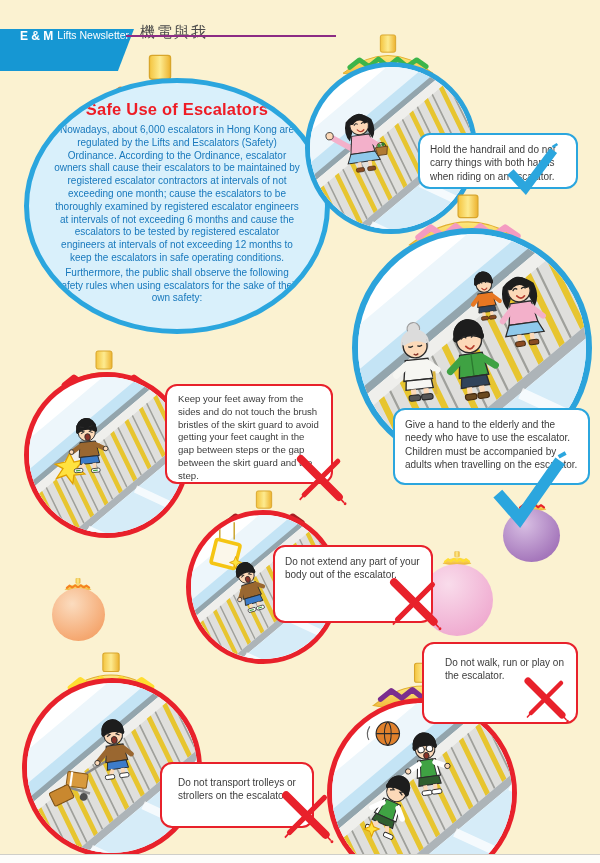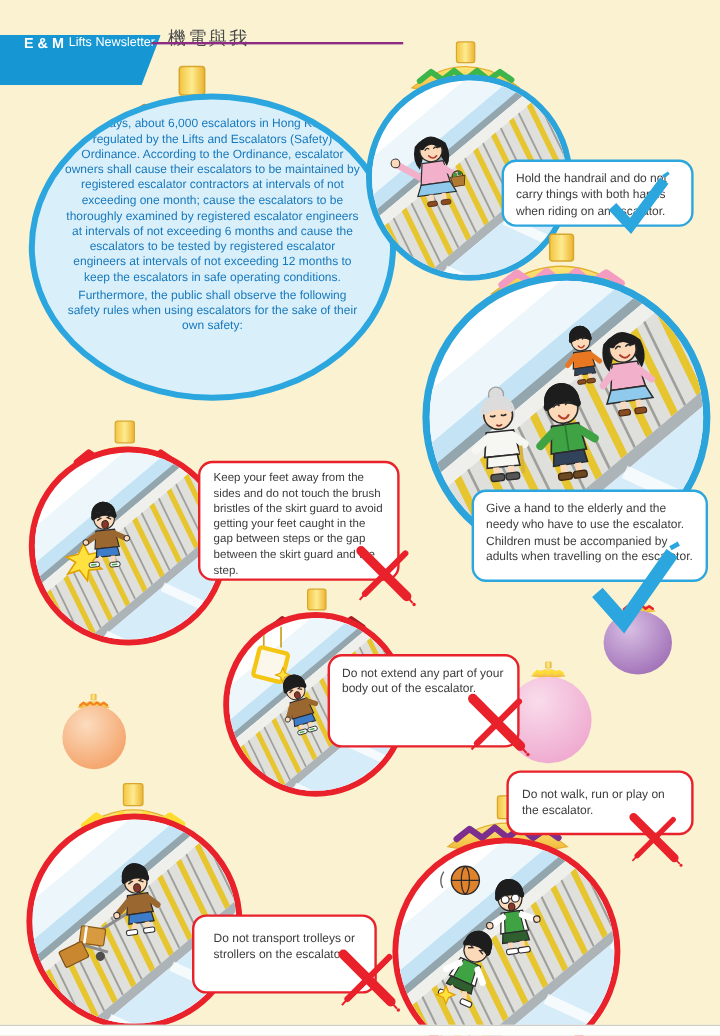--- a/index.html
+++ b/index.html
@@ -85,20 +85,21 @@
   <div class="cn">機電與我</div>
   <div class="hline"></div>
 
   <svg class="capsvg" style="left:94px;top:54px" width="132" height="61" viewBox="0 0 100 46">
     <rect x="42" y="1" width="16" height="18" rx="2" fill="url(#goldc)" stroke="#D8A62C"></rect>
     <path d="M3,41 Q50,4 97,41 Q72,46 50,46 Q28,46 3,41 Z" fill="url(#goldg)" stroke="#E2AF30"></path>
     <polyline points="10,35 20,27 30,34 40,26 50,34 60,26 70,34 80,27 90,34" fill="none" stroke="#F58220" stroke-width="5" stroke-linecap="round" stroke-linejoin="round"></polyline>
   </svg>
 
   <div class="intro">
+    <h1>Safe Use of Escalators</h1>
     <p class="p1">Nowadays, about 6,000 escalators in Hong Kong are regulated by the Lifts and Escalators (Safety) Ordinance. According to the Ordinance, escalator owners shall cause their escalators to be maintained by registered escalator contractors at intervals of not exceeding one month; cause the escalators to be thoroughly examined by registered escalator engineers at intervals of not exceeding 6 months and cause the escalators to be tested by registered escalator engineers at intervals of not exceeding 12 months to keep the escalators in safe operating conditions.</p>
     <p class="p2">Furthermore, the public shall observe the following safety rules when using escalators for the sake of their own safety:</p>
   </div>
 
   <svg class="capsvg" style="left:340px;top:34px" width="96" height="44" viewBox="0 0 100 46">
     <rect x="42" y="1" width="16" height="18" rx="2" fill="url(#goldc)" stroke="#D8A62C"></rect>
     <path d="M3,41 Q50,4 97,41 Q72,46 50,46 Q28,46 3,41 Z" fill="url(#goldg)" stroke="#E2AF30"></path>
     <polyline points="10,35 20,27 30,34 40,26 50,34 60,26 70,34 80,27 90,34" fill="none" stroke="#3CB54A" stroke-width="5" stroke-linecap="round" stroke-linejoin="round"></polyline>
   </svg>
   <div class="circle c-do" style="left:305px;top:62px;width:172px;height:172px">
@@ -399,21 +400,21 @@
         <path d="M-9,-2 L-18,8 M9,-3 L18,6" stroke="#fff" stroke-width="6" stroke-linecap="round"></path>
         <path d="M-11,12 h22 l1.5,8 h-25 z" fill="#2F5E2F" stroke="#2b2b2b" stroke-width="1.2"></path>
         <path d="M-5,20 l-5,8 M6,20 l3,8" stroke="#FCD9B8" stroke-width="4.5"></path>
         <rect x="-16" y="27" width="11" height="5" rx="2" fill="#fff" stroke="#2b2b2b"></rect>
         <rect x="6" y="27" width="11" height="5" rx="2" fill="#fff" stroke="#2b2b2b"></rect>
       </g>
       <path d="M0,-7 L2,-2 7,0 2,2 0,7 -2,2 -7,0 -2,-2 Z" transform="translate(44,140) scale(1.2)" fill="#FFE23F" stroke="#E0A000" stroke-width="1"></path>
     </svg>
   </div>
 
-  <div class="caption cap-dont" style="left:422px;top:642px;width:156px;height:54px;padding:12px 10px 8px 11px">
+  <div class="caption cap-dont" style="left:422px;top:642px;width:156px;height:82px;padding:12px 10px 8px 21px">
     <span>Do not walk, run or play on the escalator.</span>
   </div>
   <svg class="mark" style="left:521px;top:672px" width="50" height="52" viewBox="0 0 100 100">
     <path d="M14,16 L82,84" stroke="#E8212B" stroke-width="14" stroke-linecap="round" fill="none"></path>
     <path d="M80,20 L20,80" stroke="#E8212B" stroke-width="9" stroke-linecap="round" fill="none"></path>
     <path d="M82,84 l9,10 M20,80 l-8,9" stroke="#E8212B" stroke-width="3" fill="none"></path>
     <circle cx="93" cy="96" r="2.5" fill="#E8212B"></circle>
   </svg>
 
   <div class="caption cap-dont" style="left:160px;top:762px;width:154px;height:66px;padding:12px 10px 8px 16px">

